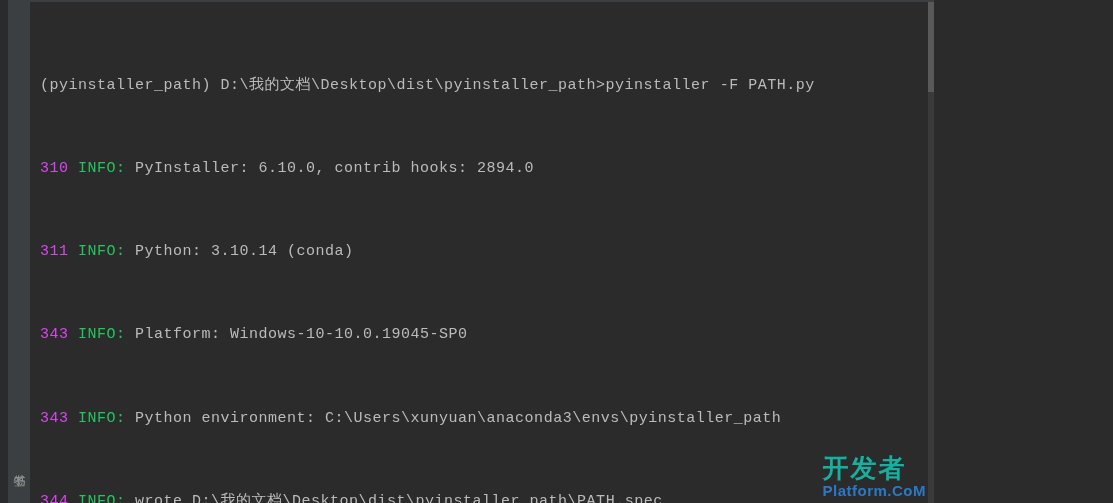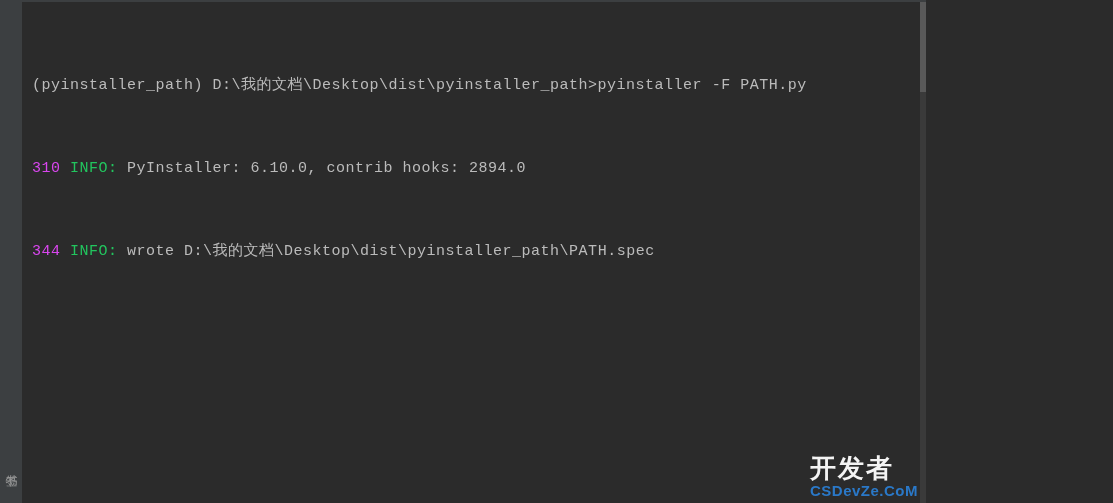--- a/index.html
+++ b/index.html
@@ -8,21 +8,21 @@
     height: 503px;
     background: #2b2b2b;
     font-family: "Consolas", "Courier New", monospace;
     font-size: 15px;
     color: #bbbbbb;
     overflow: hidden;
     position: relative;
   }
   .terminal-area {
     position: absolute;
-    left: 0;
+    left: 8px;
     top: 0;
     width: 926px;
     height: 503px;
     background: #2b2b2b;
     border-top: 2px solid #3c3f41;
   }
   .side-tabs {
     position: absolute;
     left: 0;
     top: 0;
@@ -82,21 +82,21 @@
   .watermark {
     position: absolute;
     right: 8px;
     bottom: 4px;
     pointer-events: none;
   }
   .wm-cn {
     font-family: "Microsoft YaHei", sans-serif;
     font-size: 26px;
     font-weight: 700;
-    color: #ffffff;
+    color: #14b8a6;
     letter-spacing: 2px;
     opacity: 0.95;
   }
   .wm-sub {
     font-family: "Arial", sans-serif;
     font-size: 15px;
     font-weight: 700;
     color: #2a7dd1;
     text-align: right;
     margin-top: -4px;
@@ -110,34 +110,37 @@
 <div class="terminal-area">
 
   <div class="side-tabs">
     <div class="side-tab">书签</div>
     <div class="side-tab">结构</div>
   </div>
 
   <div class="term-content">
     <div class="term-line"><span class="env-name">(pyinstaller_path)</span> <span class="prompt-path">D:\我的文档\Desktop\dist\pyinstaller_path&gt;</span><span class="cmd">pyinstaller -F PATH.py</span></div>
     <div class="term-line"><span class="info-ts">310</span> <span class="info-lbl">INFO:</span> <span>PyInstaller: 6.10.0, contrib hooks: 2894.0</span></div>
+    <div class="term-line"><span class="info-ts">311</span> <span class="info-lbl">INFO:</span> <span>Python: 3.10.14 (conda)</span></div>
+    <div class="term-line"><span class="info-ts">343</span> <span class="info-lbl">INFO:</span> <span>Platform: Windows-10-10.0.19045-SP0</span></div>
+    <div class="term-line"><span class="info-ts">343</span> <span class="info-lbl">INFO:</span> <span>Python environment: C:\Users\xunyuan\anaconda3\envs\pyinstaller_path</span></div>
     <div class="term-line"><span class="info-ts">344</span> <span class="info-lbl">INFO:</span> <span>wrote D:\我的文档\Desktop\dist\pyinstaller_path\PATH.spec</span></div>
     
     
     
     
     
     
     
     
     
   </div>
 
   <div class="scrollbar">
     <div class="scrollbar-thumb"></div>
   </div>
 
   <div class="watermark">
     <div class="wm-cn">开发者</div>
-    <div class="wm-sub">CSDevZe.CoM</div>
+    <div class="wm-sub">Platform.CoM</div>
   </div>
 
 </div>
 
 </body></html>

